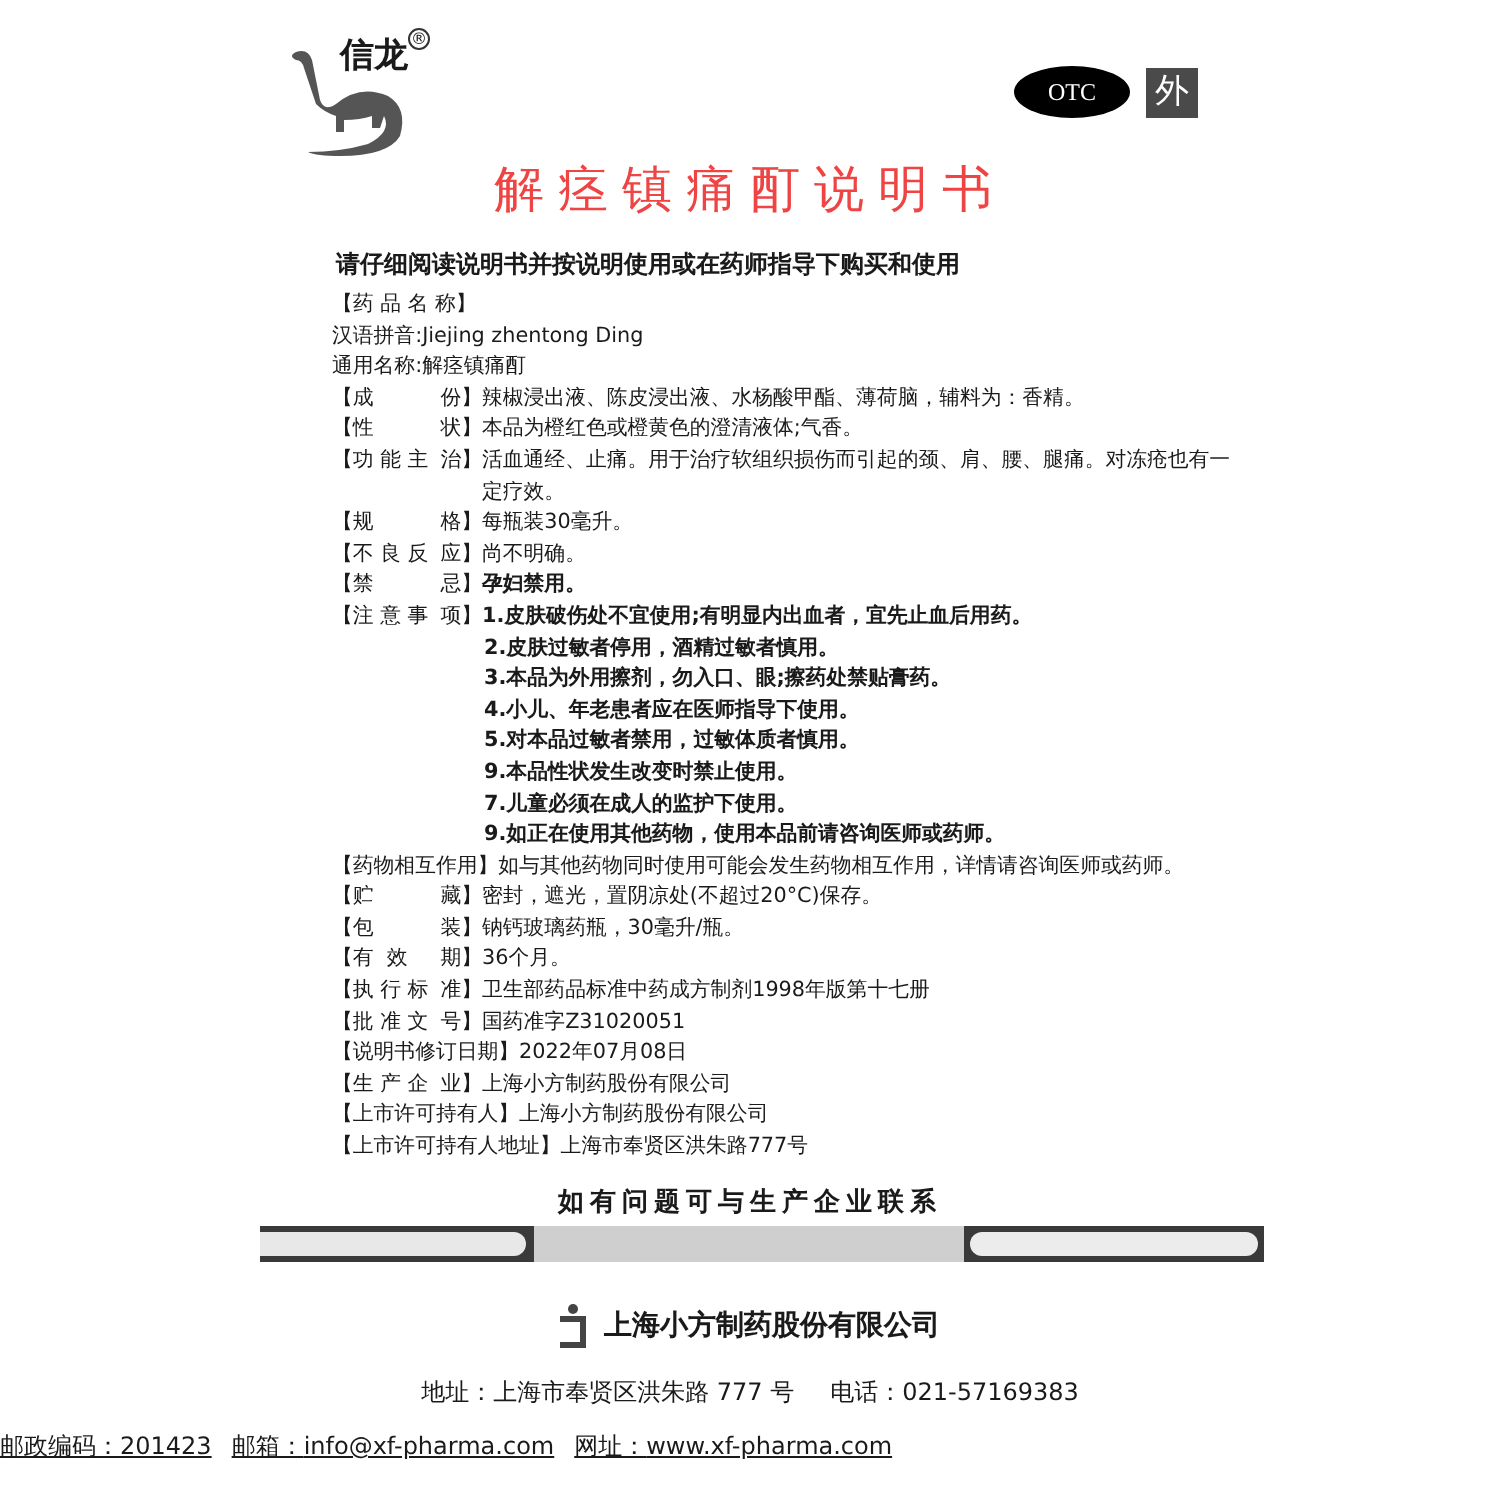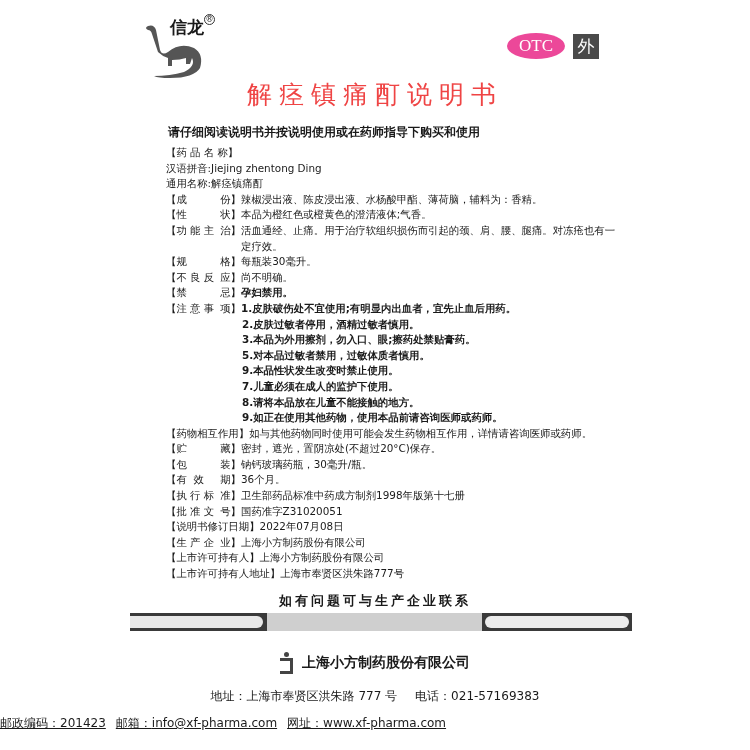--- a/index.html
+++ b/index.html
@@ -4,21 +4,21 @@
 <style>
   html, body { margin: 0; padding: 0; background: #ffffff; }
   body {
     width: 750px; height: 750px; position: relative; overflow: hidden;
     font-family: "DejaVu Sans", "Liberation Sans", sans-serif; color: #1a1a1a;
   }
   .logo { position: absolute; left: 140px; top: 8px; width: 90px; height: 72px; }
   .logo-text { position: absolute; left: 30px; top: 8px; font-size: 17px; font-weight: bold; letter-spacing: 0; }
   .logo-reg { position: absolute; left: 64px; top: 6px; font-size: 8px; border: 1px solid #333; border-radius: 50%; width: 9px; height: 9px; line-height: 9px; text-align: center; }
   .otc-wrap { position: absolute; left: 507px; top: 33px; display: flex; align-items: center; gap: 8px; }
-  .otc-badge { background: #ec4899; color: #fff; font-family: "Liberation Serif", serif; font-size: 17px; padding: 2px 9px; border-radius: 50%; height: 22px; line-height: 22px; width: 40px; text-align: center; }
+  .otc-badge { background: #000000; color: #fff; font-family: "Liberation Serif", serif; font-size: 12px; padding: 2px 9px; border-radius: 50%; height: 22px; line-height: 22px; width: 40px; text-align: center; }
   .wai-badge { background: #4a4a4a; color: #fff; font-size: 17px; width: 26px; height: 25px; line-height: 25px; text-align: center; }
   .title { position: absolute; left: 0; width: 750px; top: 78px; text-align: center; font-size: 25px; letter-spacing: 7px; font-weight: normal; color: #ef4444; }
   .subtitle { position: absolute; left: 168px; top: 124px; font-size: 12px; font-weight: bold; }
   .body { position: absolute; left: 166px; top: 145px; width: 450px; font-size: 10.4px; line-height: 15.6px; }
   .row { display: flex; }
   .lbl { white-space: pre; flex: 0 0 auto; }
   .lbl-fixed { width: 75px; display: flex; justify-content: space-between; }
   .val { flex: 1 1 auto; }
   .notes { padding-left: 76px; }
   .bold { font-weight: bold; }
@@ -95,24 +95,24 @@
     <span class="val bold">孕妇禁用。</span>
   </div>
 
   <div class="row">
     <span class="lbl lbl-fixed"><span>【注 意 事</span><span>项】</span></span>
     <span class="val bold">1.皮肤破伤处不宜使用;有明显内出血者，宜先止血后用药。</span>
   </div>
   <div class="notes bold">
     <div>2.皮肤过敏者停用，酒精过敏者慎用。</div>
     <div>3.本品为外用擦剂，勿入口、眼;擦药处禁贴膏药。</div>
+    <div>4.小儿、年老患者应在医师指导下使用。</div>
     <div>5.对本品过敏者禁用，过敏体质者慎用。</div>
     <div>9.本品性状发生改变时禁止使用。</div>
     <div>7.儿童必须在成人的监护下使用。</div>
-    <div>8.请将本品放在儿童不能接触的地方。</div>
     <div>9.如正在使用其他药物，使用本品前请咨询医师或药师。</div>
   </div>
 
   <div class="row">
     <span class="lbl">【药物相互作用】</span>
     <span class="val">如与其他药物同时使用可能会发生药物相互作用，详情请咨询医师或药师。</span>
   </div>
   <div class="row">
     <span class="lbl lbl-fixed"><span>【贮</span><span>藏】</span></span>
     <span class="val">密封，遮光，置阴凉处(不超过20°C)保存。</span>

